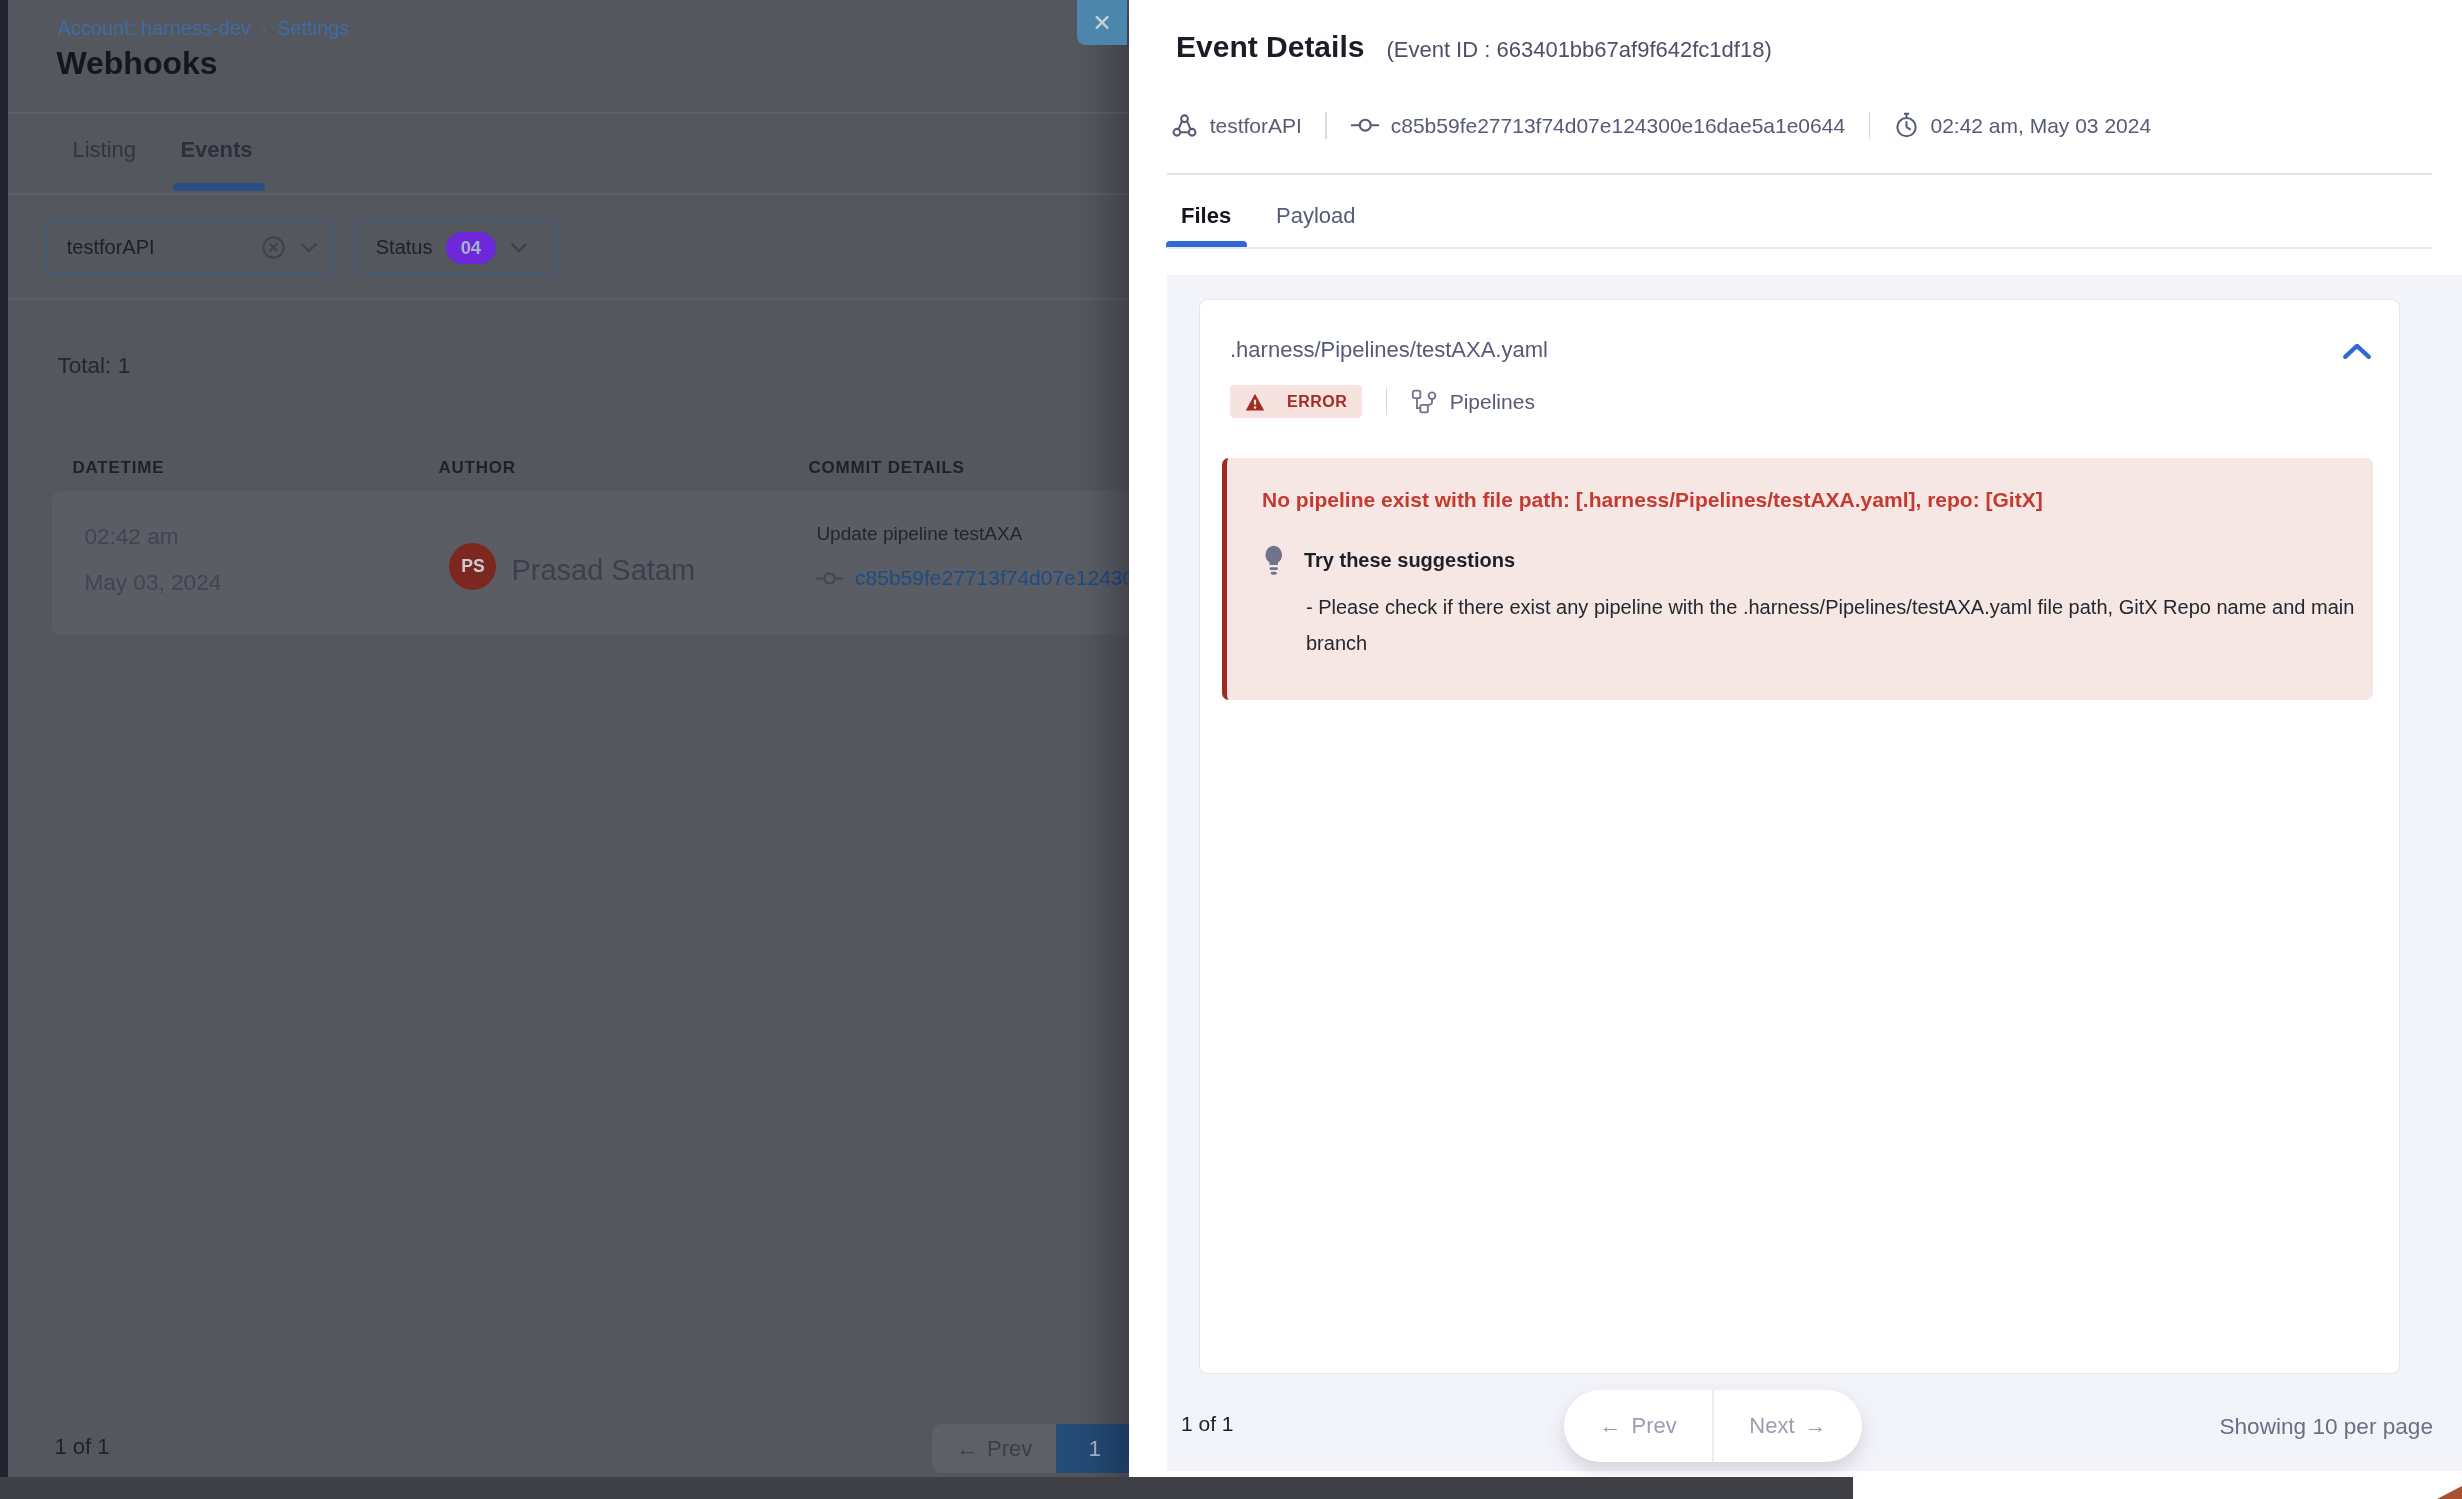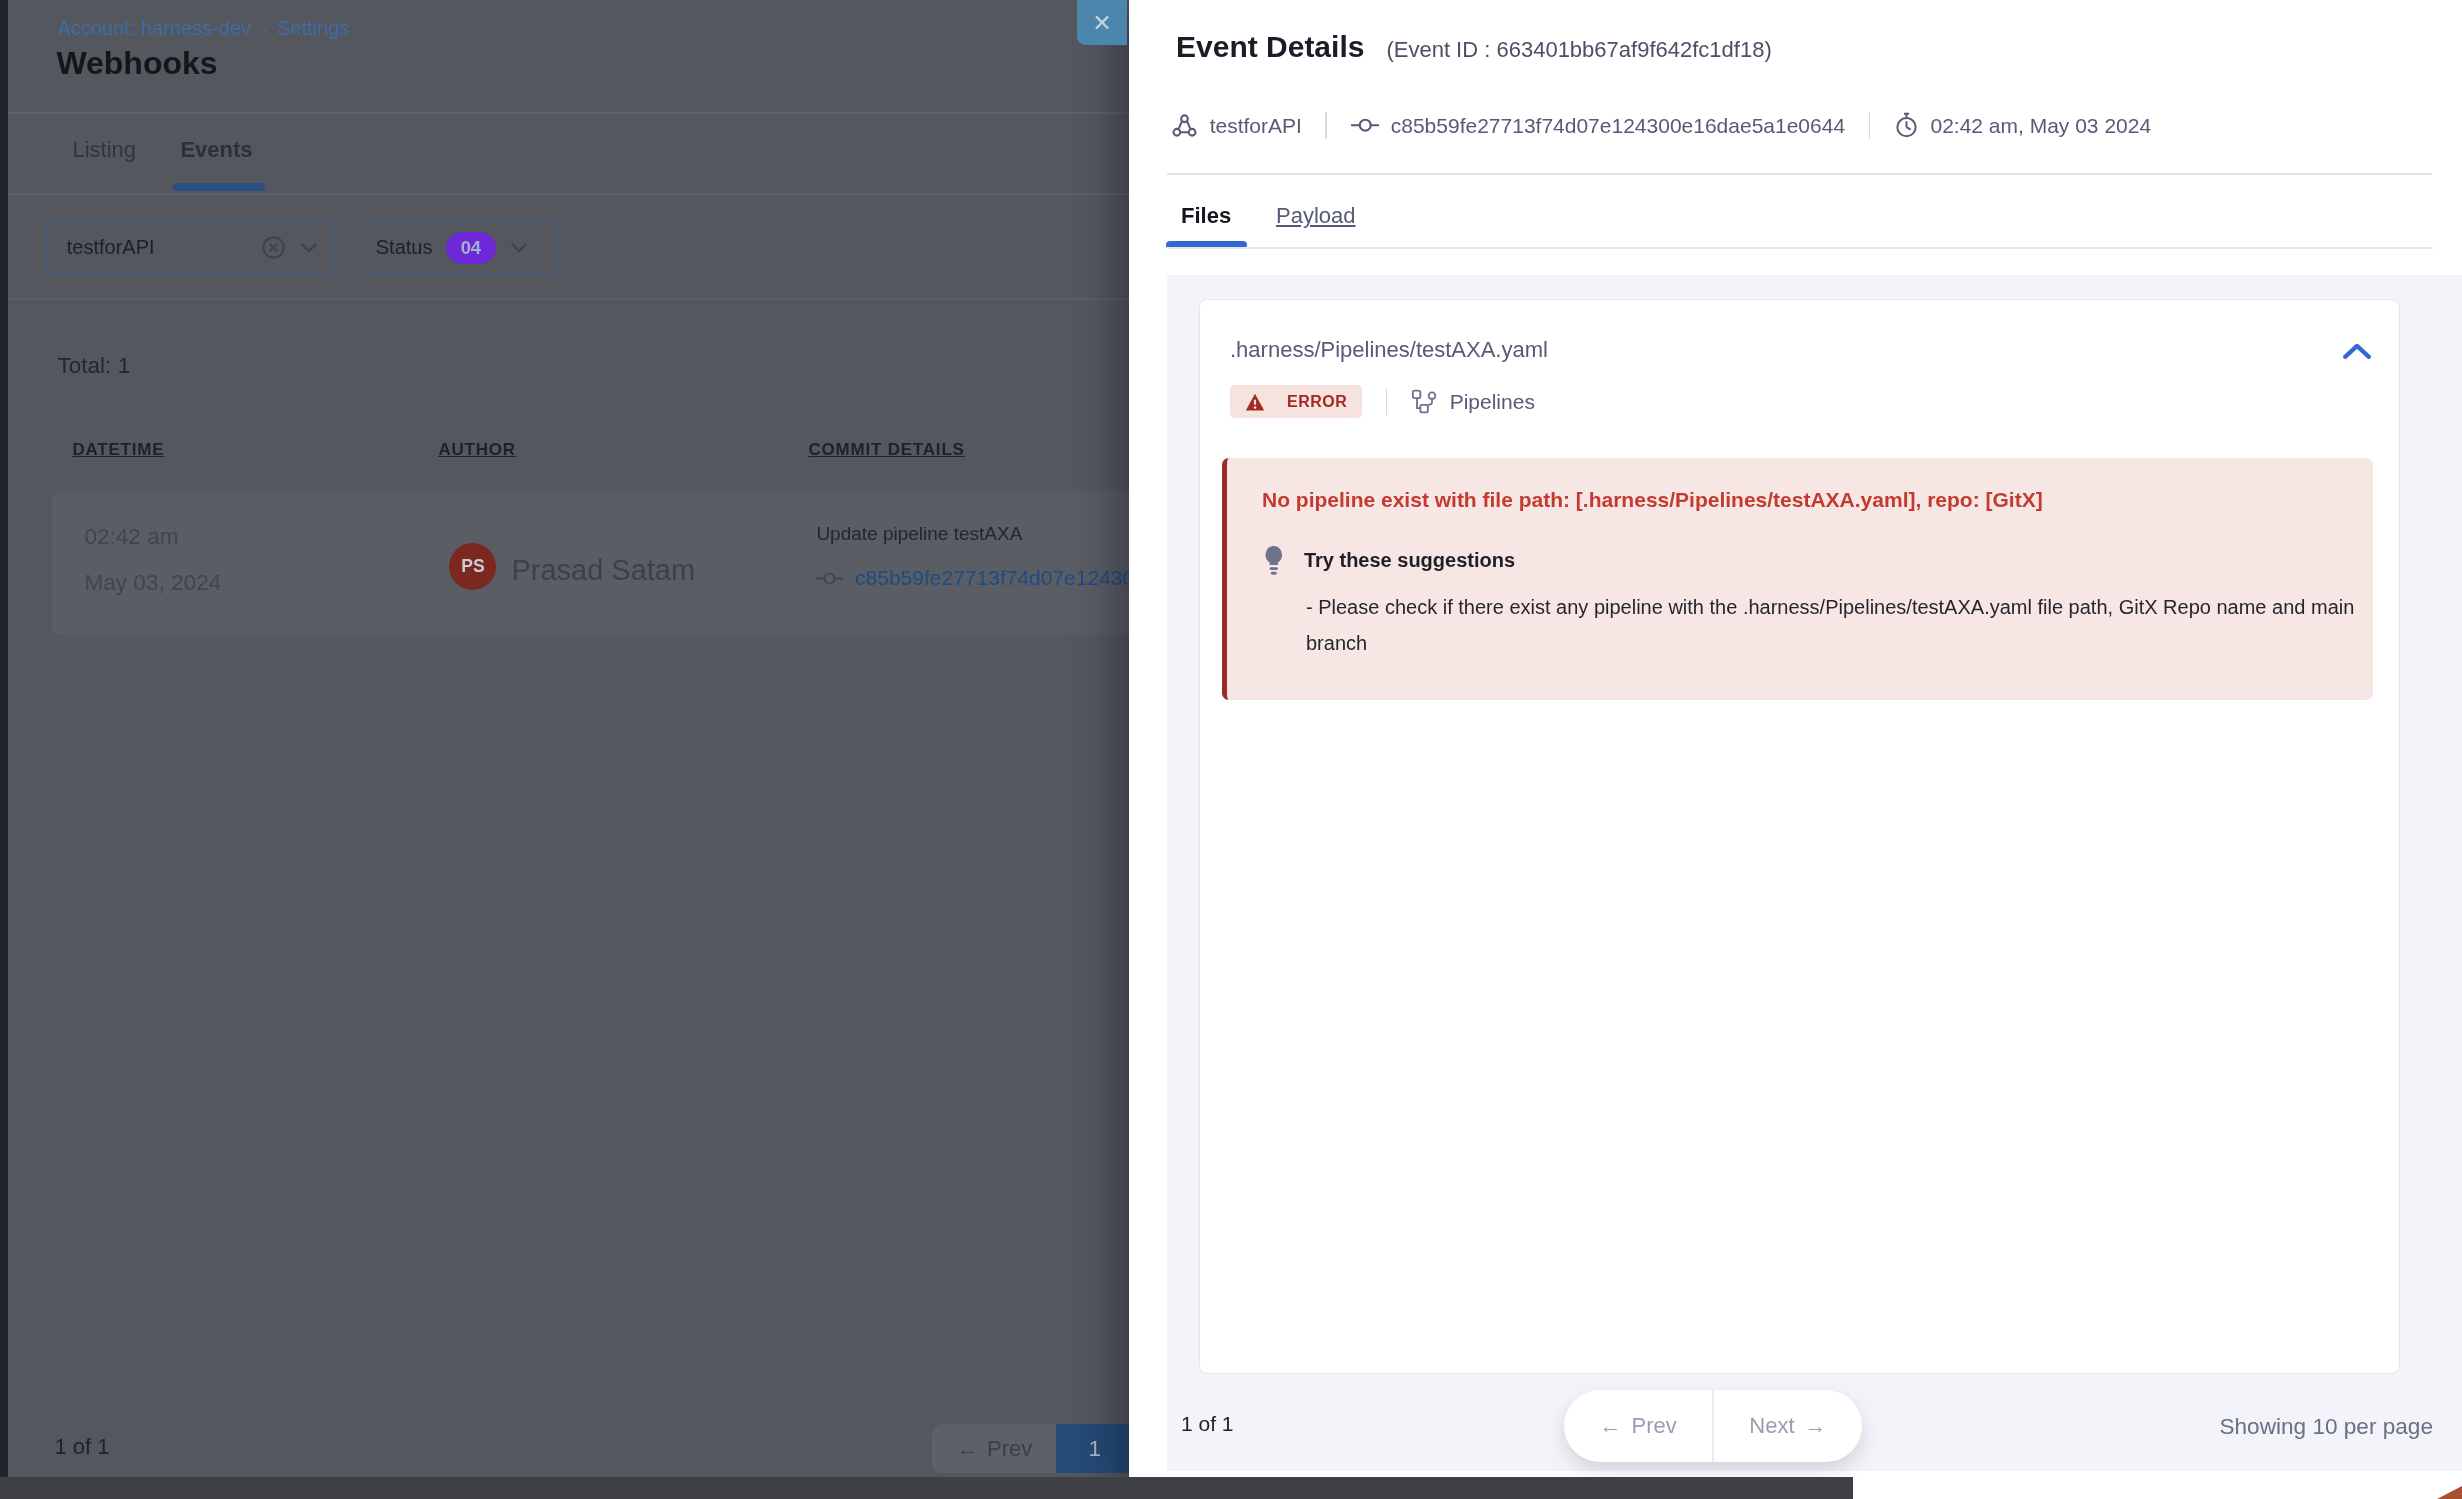--- a/index.html
+++ b/index.html
@@ -17,21 +17,21 @@
   .page-h1 { left:48px; top:45px; font-size:32px; font-weight:700; color:#14161b; }
   .hline { height:1.7px; background:#5f616a; }
   .ltab { font-size:22px; color:#32353e; }
   .ltab.active { color:#2a303c; font-weight:600; }
   .ltab-underline { left:165px; top:183px; width:92px; height:7.5px; border-radius:4.2px; background:#2b4e83; }
   .filterbox { top:221px; height:53px; border:1.7px solid #36598c; border-radius:6.7px;
     display:flex; align-items:center; font-size:20px; color:#1d2026; }
   .status-badge { width:50px; height:32px; border-radius:16px; background:#6d28d9; color:#a5b3c8;
     font-size:18.4px; font-weight:700; display:flex; align-items:center; justify-content:center; }
   .total { left:49px; top:353px; font-size:22.6px; color:#24272e; }
-  .th { top:440px; font-size:17px; font-weight:700; letter-spacing:0.8px; color:#1e212a;text-decoration:underline; }
+  .th { top:458px; font-size:17px; font-weight:700; letter-spacing:0.8px; color:#1e212a; }
   .rowcard { left:44px; top:491px; width:1085px; height:144px; background:#5b5d65;
     border-radius:8.4px; overflow:hidden; }
   .cell-dim { font-size:22.6px; color:#3f4553; }
   .avatar { left:441px; top:543px; width:47px; height:47px; border-radius:50%;
     background:#7c2720; color:#c9ccd3; font-size:17.6px; font-weight:700;
     display:flex; align-items:center; justify-content:center; }
   .author { left:503px; top:554px; font-size:29px; color:#3a404c; }
   .ctitle { left:808px; top:523px; font-size:19px; color:#23262e; }
   .chash { left:808px; top:566px; display:flex; align-items:center; gap:11.7px;
     font-size:21px; color:#1c4c83; white-space:nowrap; width:321px; overflow:hidden; }
@@ -211,21 +211,21 @@
               <path d="M15 18 L15 11 M15 18 L20 21 M12 2 H18 M15 2 V6"></path>
           </svg>
         </span>
         <span>02:42 am, May 03 2024</span>
       </span>
     </div>
 
     <div class="d-hborder"></div>
 
     <div class="dtab active" style="left:52px;">Files</div>
-    <div class="dtab" style="left:147px;text-decoration:underline;">Payload</div>
+    <div class="dtab" style="left:147px;">Payload</div>
     <div class="dtab-underline"></div>
     <div class="dstrip-border"></div>
 
     <div class="d-content"></div>
 
     <div class="filecard">
       <div class="fname">.harness/Pipelines/testAXA.yaml</div>
 
       <div class="badgerow">
         <span class="errbadge">

